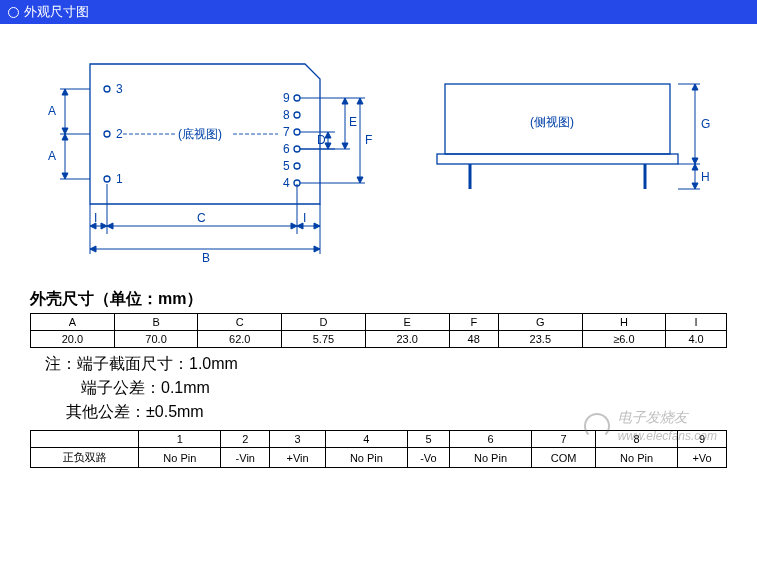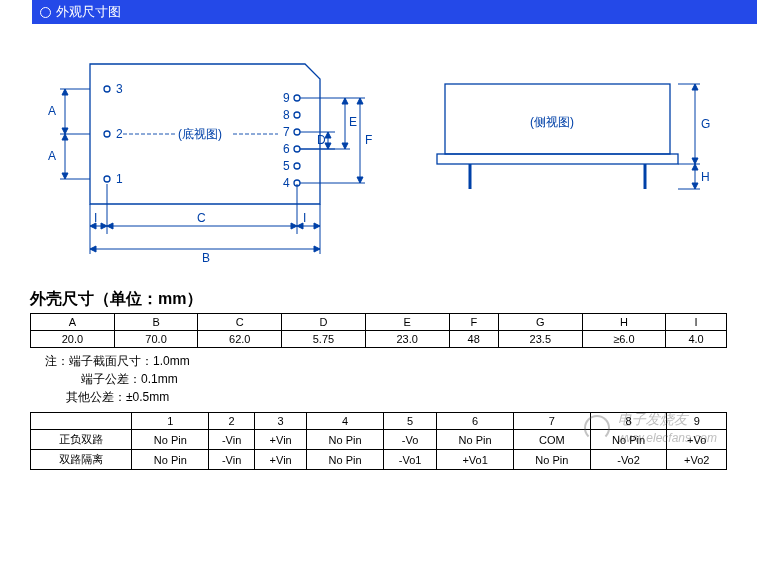--- a/index.html
+++ b/index.html
@@ -11,21 +11,20 @@
       background: #fff;
       color: #000;
     }
     .header-bar {
       background: #2449e8;
       color: #fff;
       padding: 3px 8px;
       font-size: 13px;
       display: flex;
       align-items: center;
-      margin-left: 32px;
     }
     .header-bar .circ {
       display: inline-block;
       width: 11px;
       height: 11px;
       border: 1.6px solid #fff;
       border-radius: 50%;
       margin-right: 5px;
       box-sizing: border-box;
     }
@@ -49,21 +48,21 @@
     }
     table.dims th, table.dims td {
       border: 1px solid #000;
       text-align: center;
       padding: 2px 0;
       font-size: 11px;
       font-weight: normal;
     }
     .notes {
       margin: 4px 30px 6px 45px;
-      font-size: 12px;
+      font-size: 16px;
       line-height: 1.5;
     }
     table.pins {
       border-collapse: collapse;
       margin: 0 30px 20px 30px;
       width: 697px;
     }
     table.pins th, table.pins td {
       border: 1px solid #000;
       text-align: center;
@@ -285,32 +284,20 @@
     <td>No Pin</td>
     <td>-Vin</td>
     <td>+Vin</td>
     <td>No Pin</td>
     <td>-Vo</td>
     <td>No Pin</td>
     <td>COM</td>
     <td>No Pin</td>
     <td>+Vo</td>
   </tr>
-  <tr>
-    <td>双路隔离</td>
-    <td>No Pin</td>
-    <td>-Vin</td>
-    <td>+Vin</td>
-    <td>No Pin</td>
-    <td>-Vo1</td>
-    <td>+Vo1</td>
-    <td>No Pin</td>
-    <td>-Vo2</td>
-    <td>+Vo2</td>
-  </tr>
 </tbody>
     </table>
 
 <div class="watermark">
   <span class="headset"></span>
   <span>
     <span>电子发烧友</span><br>
     <span style="font-size:12px">www.elecfans.com</span>
   </span>
 </div>

